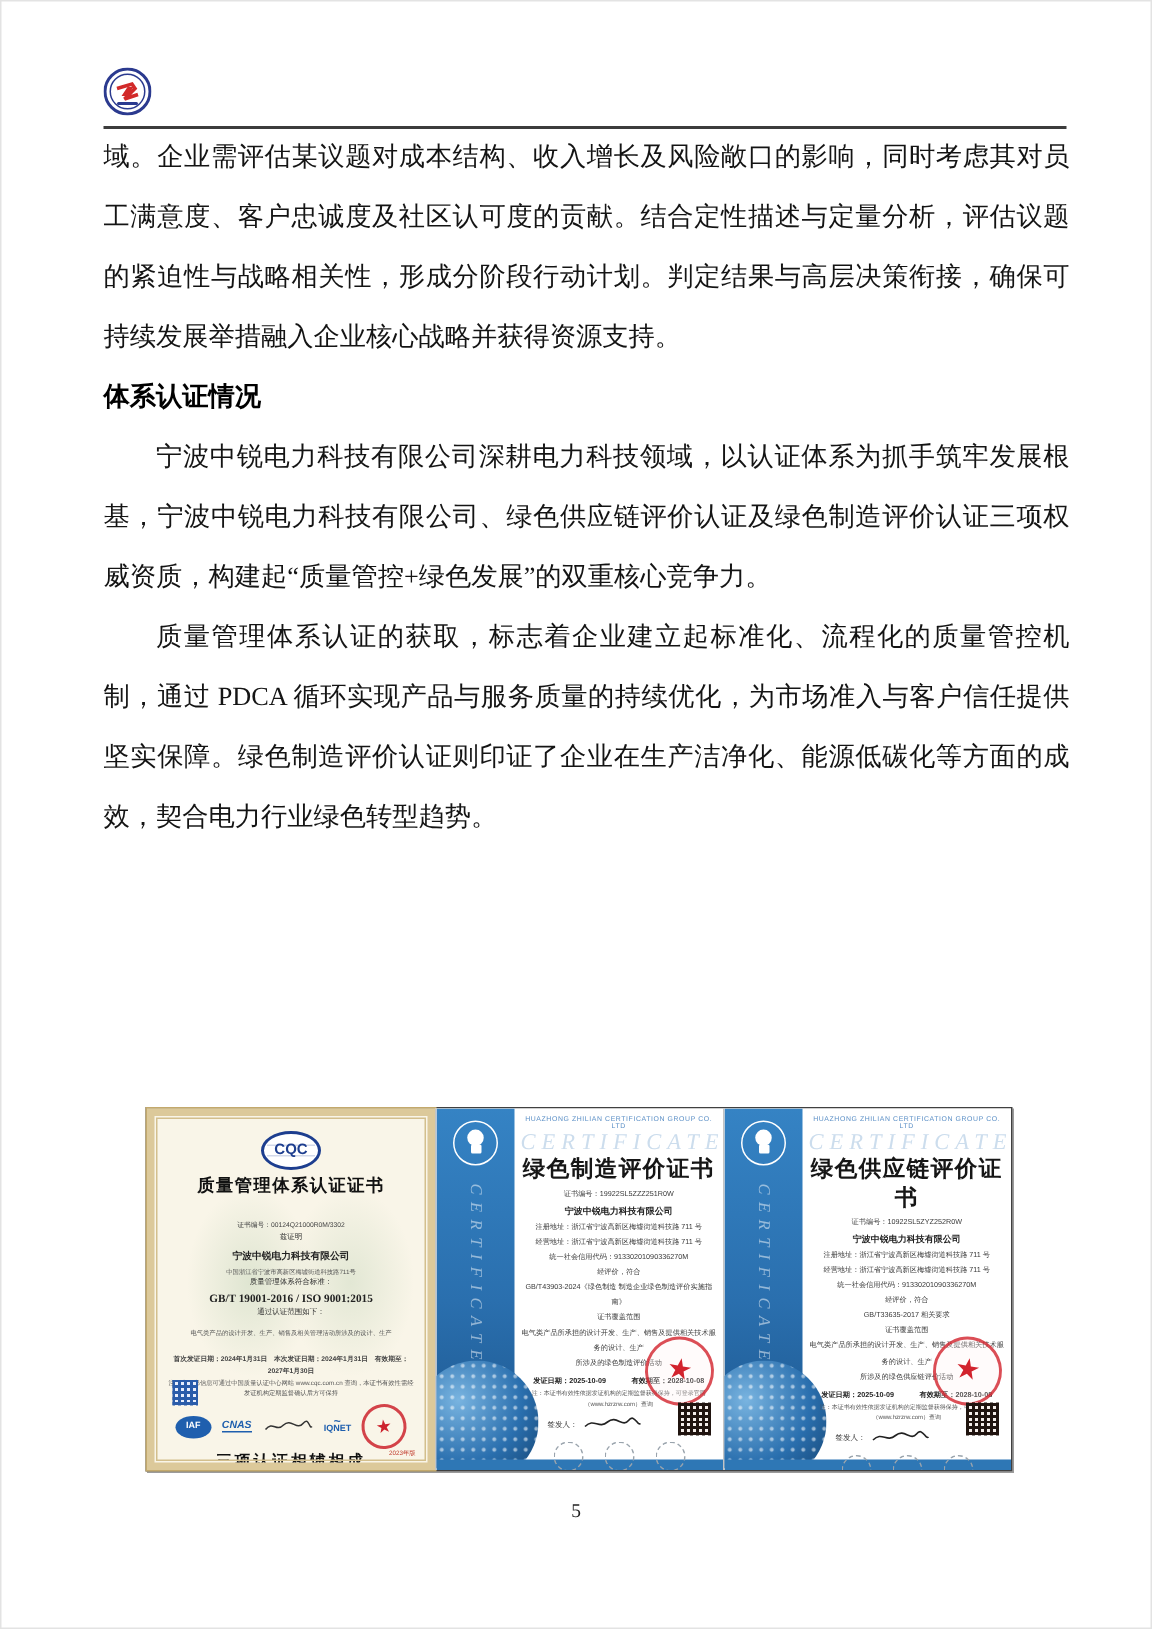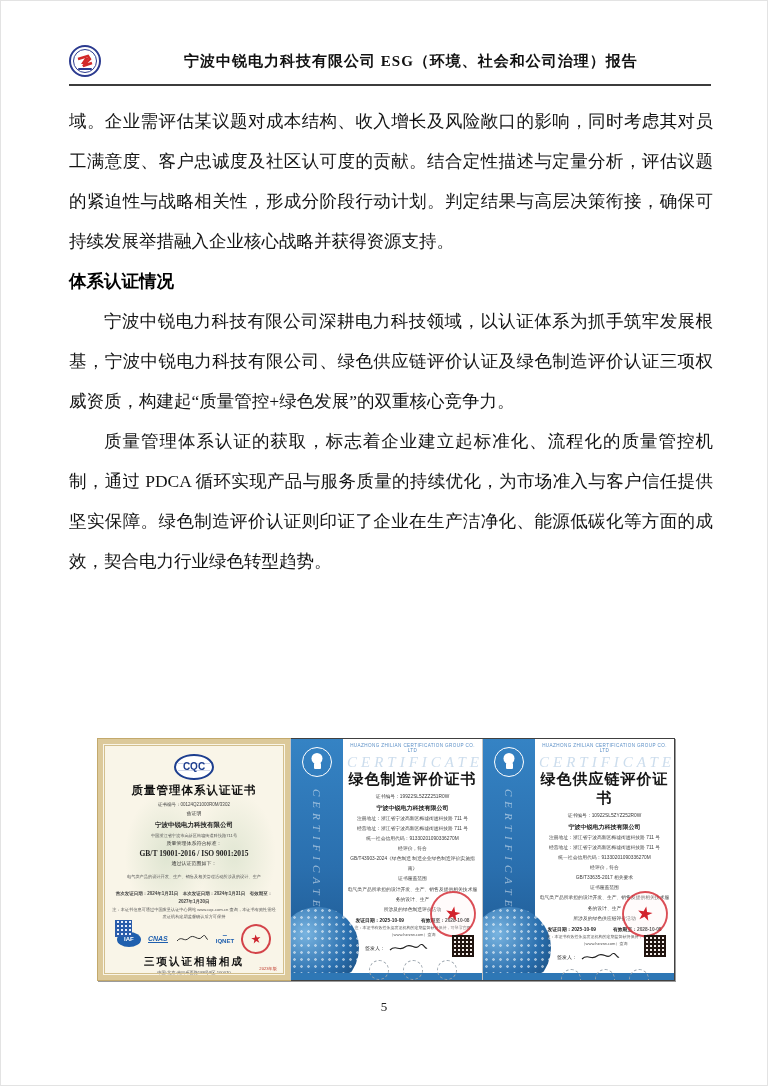--- a/index.html
+++ b/index.html
@@ -16,21 +16,21 @@
     display:flex; align-items:center; gap:10px;
     border-bottom:2.5px solid #3c3c3c; padding-bottom:7px;
   }
   .logo { width:32px; height:32px; flex:0 0 auto; }
   .hdr-title {
     flex:1; text-align:center; font-weight:bold; font-size:15px;
     letter-spacing:1px; color:#111; font-family:"Liberation Serif","DejaVu Serif",serif;
   }
   
   .body-text {
-    position:absolute; left:68px; right:54px; top:100px;
+    position:absolute; left:68px; right:54px; top:83px;
     font-size:17.5px; line-height:40px; text-align:justify; color:#141414;
   }
   .body-text p { margin:0; }
   .indent { text-indent:2em; }
   .sec-heading { font-size:17.5px; line-height:40px; font-weight:bold; color:#000; }
   
   .certs {
     position:absolute; left:96px; top:737px; display:flex;
     border:1px solid #404040; box-shadow:1px 1px 0 #9b9b9b;
     background:#fff;
@@ -50,21 +50,21 @@
   .cqc-inner-frame { position:absolute; inset:1px; border:1px solid #d3bf8d; pointer-events:none; }
   .cqc-logo {
     width:40px; height:26px; margin:2px auto 3px; border:2px solid #1d3e8f; border-radius:50%;
     color:#1d3e8f; font-weight:bold; font-size:10px; line-height:22px; background:#fff;
     position:relative;
   }
   .cqc-logo:before, .cqc-logo:after {
     content:""; position:absolute; left:2px; right:2px; height:1px; background:#1d3e8f33;
   }
   .cqc-logo:before { top:7px; } .cqc-logo:after { bottom:7px; }
-  .cqc-title { font-weight:bold; font-size:11.5px; letter-spacing:1px; color:#111; margin:2px 0 3px; font-family:"Liberation Serif",serif;}
+  .cqc-title { font-weight:bold; font-size:11.5px; letter-spacing:1px; color:#111; margin:2px 0 15px; font-family:"Liberation Serif",serif;}
   .t5  { font-size:5px;  line-height:1.9; color:#333; }
   .t45 { font-size:4.5px;line-height:1.8; color:#444; }
   .t4  { font-size:4.2px;line-height:1.7; color:#555; }
   .cqc-company { font-size:6.5px; font-weight:bold; color:#222; margin:2px 0; }
   .cqc-standard { font-size:7.5px; font-weight:bold; color:#222; margin:1px 0; font-family:"Liberation Serif",serif; }
   .cqc-logos { display:flex; align-items:center; justify-content:center; gap:7px; margin-top:6px; height:26px; }
   .iaf { width:24px; height:15px; border-radius:50%; background:#1f5fae; color:#fff; font-size:6px; font-weight:bold; line-height:15px; }
   .cnas { color:#1f5fae; font-weight:bold; font-style:italic; font-size:7px; border-bottom:1.5px solid #1f5fae; }
   .sig-stamp svg { display:block; }
   .iqnet { color:#1f5fae; font-weight:bold; font-size:6px; }
@@ -155,21 +155,20 @@
   <div class="hdr">
     <span class="logo">
       <svg width="32" height="32" viewBox="0 0 32 32">
         <circle cx="16" cy="16" r="15" fill="#ffffff" stroke="#2b3a8f" stroke-width="2"></circle>
         <circle cx="16" cy="16" r="11.5" fill="none" stroke="#2b3a8f" stroke-width="1"></circle>
         <polygon points="8,13 20,13 16,19 24,19 12,19 16,13" fill="#d22a2a"></polygon>
         <path d="M9 14 L19 11 L21 14 L14 21 L23 18" fill="none" stroke="#d22a2a" stroke-width="2.4"></path>
         <rect x="9" y="23" width="14" height="2" rx="1" fill="#2b3a8f"></rect>
       </svg>
     </span>
-    <div class="hdr-title">宁波中锐电力科技有限公司 ESG（环境、社会和公司治理）报告</div>
   </div>
 
   <div class="body-text">
     <p class="para">域。企业需评估某议题对成本结构、收入增长及风险敞口的影响，同时考虑其对员工满意度、客户忠诚度及社区认可度的贡献。结合定性描述与定量分析，评估议题的紧迫性与战略相关性，形成分阶段行动计划。判定结果与高层决策衔接，确保可持续发展举措融入企业核心战略并获得资源支持。</p>
     <p class="sec-heading">体系认证情况</p>
     <p class="para indent">宁波中锐电力科技有限公司深耕电力科技领域，以认证体系为抓手筑牢发展根基，宁波中锐电力科技有限公司、绿色供应链评价认证及绿色制造评价认证三项权威资质，构建起“质量管控+绿色发展”的双重核心竞争力。</p>
     <p class="para indent">质量管理体系认证的获取，标志着企业建立起标准化、流程化的质量管控机制，通过 PDCA 循环实现产品与服务质量的持续优化，为市场准入与客户信任提供坚实保障。绿色制造评价认证则印证了企业在生产洁净化、能源低碳化等方面的成效，契合电力行业绿色转型趋势。</p>
   </div>
 
   <div class="certs">

